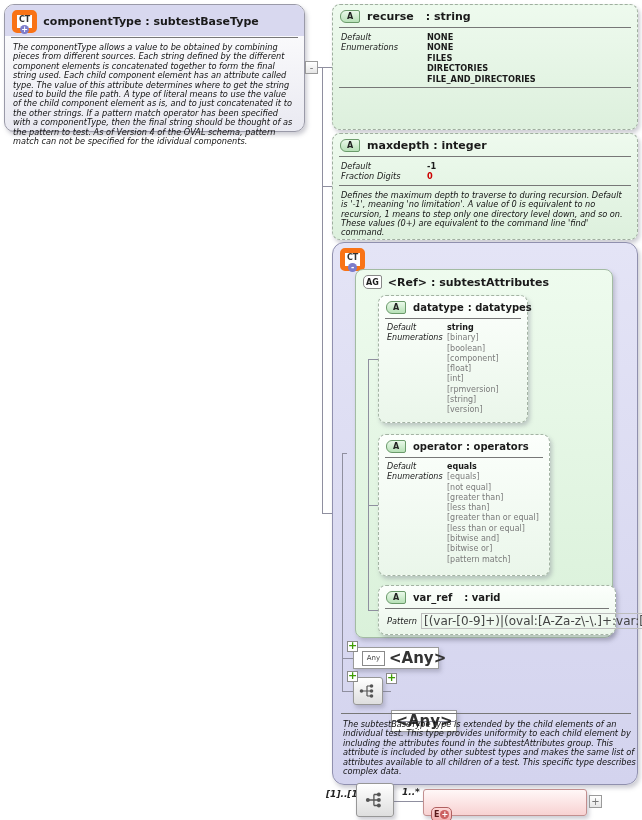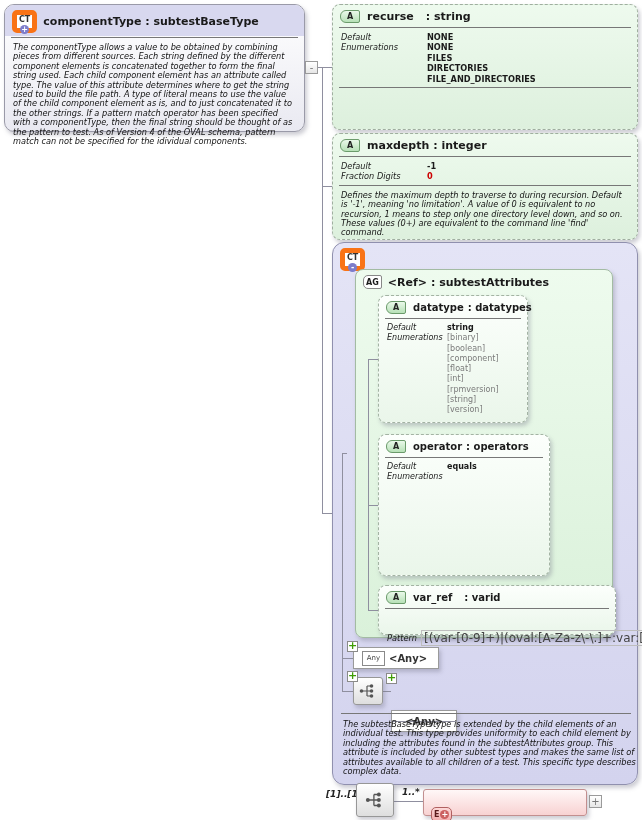--- a/index.html
+++ b/index.html
@@ -51,25 +51,25 @@
   .ag-icon{height:12px;padding:0 2px;border:1px solid #888;border-radius:5px 2px 2px 5px;background:#fff;
           font-size:8px;font-weight:bold;display:inline-flex;align-items:center;flex:none;margin-right:6px;}
   .handle{position:absolute;width:13px;height:13px;box-sizing:border-box;border:1px solid #9a9a9a;
           background:linear-gradient(#ffffff,#e6e6e6);color:#777;font-size:10px;line-height:11px;
           text-align:center;z-index:5;}
   .plus-badge{position:absolute;width:11px;height:11px;box-sizing:border-box;background:#fff;
           border:1px solid #8a8a8a;color:#3f9c05;font-weight:bold;font-size:11px;line-height:8px;
           text-align:center;z-index:4;}
   .any-tag{width:21px;height:13px;border:1px solid #8a8a8a;background:#fff;font-size:7px;color:#444;
           display:inline-flex;align-items:center;justify-content:center;flex:none;margin:0 4px 0 8px;}
-  .any-label{font-weight:bold;font-size:10px;color:#333;}
+  .any-label{font-weight:bold;font-size:15px;color:#333;}
   .strike{position:relative;}
   .strike .line{position:absolute;left:0;right:0;top:50%;height:1px;background:#8f8f9f;}
   .card{position:absolute;font-size:9px;font-weight:bold;font-style:italic;color:#222;white-space:pre;}
-  .patrow{display:flex;align-items:center;padding:20px 8px;font-size:8.2px;}
+  .patrow{display:flex;align-items:center;padding:3px 8px;font-size:8.2px;}
   .patrow .lbl{font-style:italic;width:34px;flex:none;}
   .patrow .pv{font-size:12px;color:#444;border:1px solid #bdbdbd;padding:0 2px;white-space:nowrap;}
   .seq-svg{flex:none;}
 </style>
 </head>
 <body>
 
 <div class="canvas">
 
   <div class="hl" style="left:304px;top:67px;width:28px"></div>
@@ -196,20 +196,31 @@
               <span>A</span>
             </span>
           <span class="name">operator</span>
           <span class="type">: operators</span>
         </div>
         <div class="sep"></div>
         <div class="rows" style="grid-template-columns:60px 1fr;font-size:8px;line-height:10.3px;">
           <span class="lbl">Default</span>
           <span class="val">equals</span>
           <span class="lbl">Enumerations</span>
+          <span class="enum-gray">
+              <div>[equals]</div>
+              <div>[not equal]</div>
+              <div>[greater than]</div>
+              <div>[less than]</div>
+              <div>[greater than or equal]</div>
+              <div>[less than or equal]</div>
+              <div>[bitwise and]</div>
+              <div>[bitwise or]</div>
+              <div>[pattern match]</div>
+            </span>
         </div>
       </div>
 
       <div class="node attr-inner" style="left:22px;top:315px;width:238px;height:50px">
         <div class="hdr hdr-sm g12">
           <span class="a-icon">
               <span>A</span>
             </span>
           <span class="name">var_ref</span>
           <span class="type">: varid</span>

